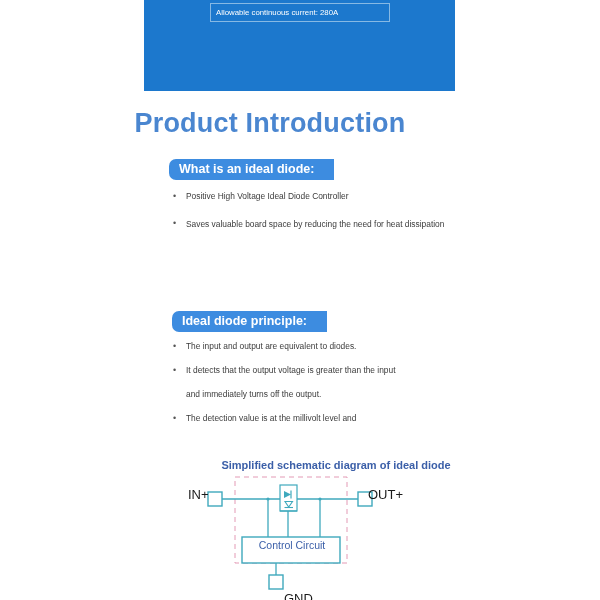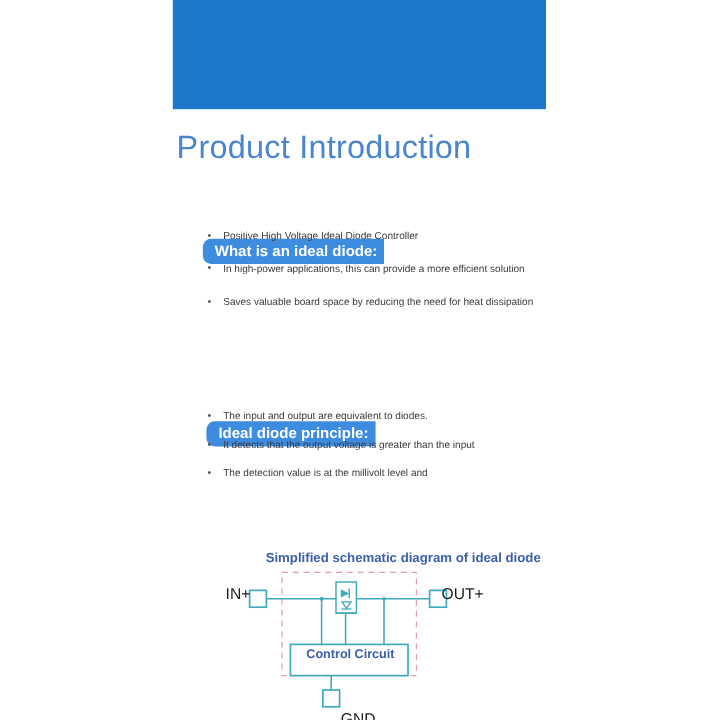--- a/index.html
+++ b/index.html
@@ -45,36 +45,35 @@
 
   
   .page-title {
     position: absolute;
     left: 0;
     top: 108px;
     width: 540px;
     text-align: center;
     color: #4a86d0;
     font-size: 27px;
-    font-weight: normal;
+    font-weight: bold;
     letter-spacing: 0.2px;
   }
 
   
   .badge {
     position: absolute;
     background: #3d8ce0;
     color: #ffffff;
     font-size: 12.5px;
     font-weight: bold;
-    padding: 3px 6px 4px 10px;
+    padding: 3px 20px 4px 10px;
     border-radius: 7px 0 0 7px;
     white-space: nowrap;
     box-sizing: border-box;
-    margin-top: 40px;
   }
   #badge-1 { left: 169px; top: 159px; }
   #badge-2 { left: 172px; top: 311px; }
 
   
   .bullets {
     position: absolute;
     left: 170px;
   }
   #bullets-1 { top: 191px; }
@@ -132,59 +131,60 @@
   #label-out { left: 188px; top: 12px; }
   #label-gnd { left: 104px; top: 100px; margin-top: 16px; }
   .cc-label {
     position: absolute;
     left: 72px;
     top: 64px;
     width: 80px;
     text-align: center;
     color: #3b5fa8;
     font-size: 10.5px;
-    font-weight: bold;
+    font-weight: normal;
   }
 </style>
 </head>
 <body>
 
 <div class="spec-header">
   <div class="spec-list">
 
+    <div class="spec-box">
+      <span>Allowable continuous current: 280A</span>
+    </div>
 
 
 
   </div>
 </div>
 
 <div class="page-title">Product Introduction</div>
 
 <div class="badge" id="badge-1">What is an ideal diode:</div>
 
 <div class="bullets" id="bullets-1">
   <div class="bullet-item">
     <span>Positive High Voltage Ideal Diode Controller</span>
   </div>
   <div class="bullet-item">
-    <span>In high-power applications, this can provide a more efficient solution</span>
-  </div>
-  <div class="bullet-item">
     <span>Saves valuable board space by reducing the need for heat dissipation</span>
   </div>
 </div>
 
 <div class="badge" id="badge-2">Ideal diode principle:</div>
 
 <div class="bullets" id="bullets-2">
   <div class="bullet-item">
     <span>The input and output are equivalent to diodes.</span>
   </div>
   <div class="bullet-item">
     <span>It detects that the output voltage is greater than the input</span>
+    <span class="cont">and immediately turns off the output.</span>
   </div>
   <div class="bullet-item">
     <span>The detection value is at the millivolt level and</span>
   </div>
 </div>
 
 <div class="sch-title">Simplified schematic diagram of ideal diode</div>
 
 <div class="schematic">
   <svg class="sch-svg" width="260" height="120" viewBox="0 0 260 120">

